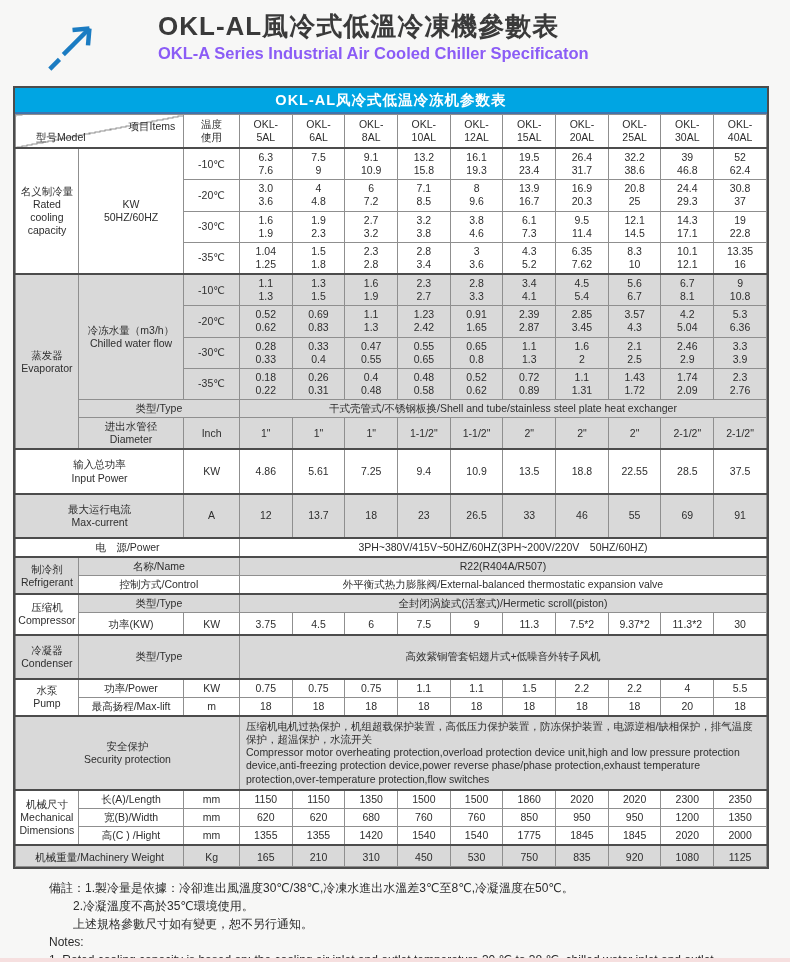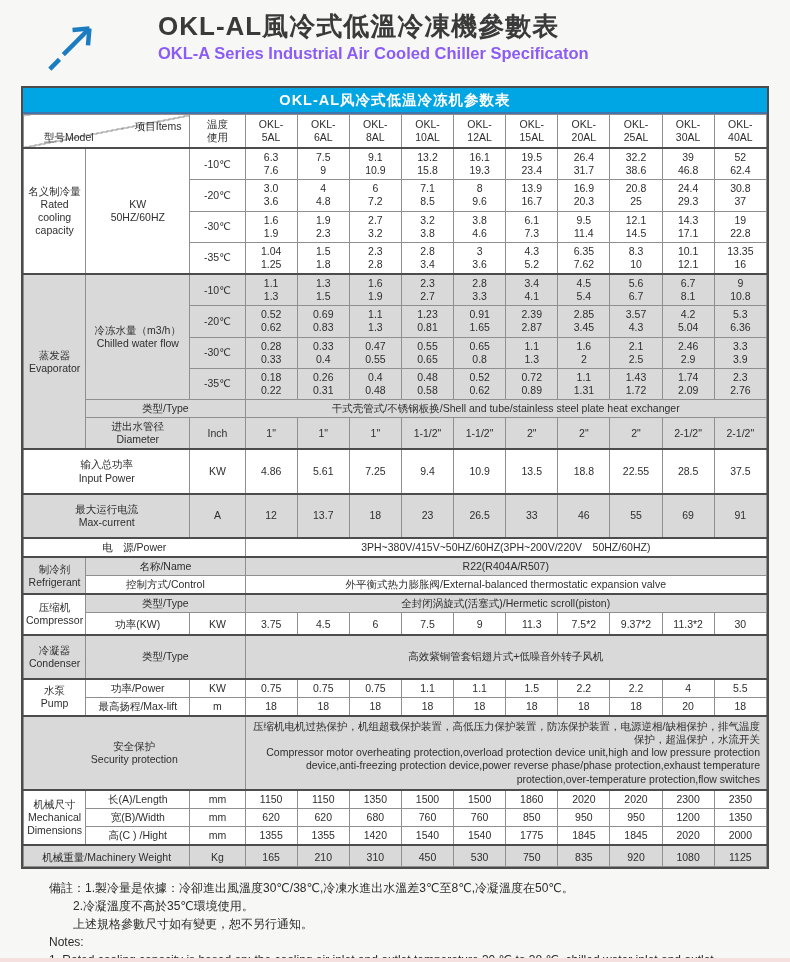--- a/index.html
+++ b/index.html
@@ -9,34 +9,34 @@
     position:relative;
   }
   
   .page-header{display:flex;align-items:flex-start;padding:10px 0 0 44px;height:70px;gap:48px;}
   .logo{width:58px;height:58px;flex:0 0 auto;margin-top:4px;}
   .titles{margin-left:8px;}
   .title-zh{font-size:26px;font-weight:600;color:#3a3a3a;letter-spacing:1px;line-height:1.25;}
   .title-en{font-size:16.5px;font-weight:600;color:#8b5cf6;margin-top:1px;}
   
   .table-wrap{
-    margin:6px 21px 0 21px;border:2px solid #4c4c4c;background:#c4b5fd;
+    margin:6px 21px 0 13px;border:2px solid #4c4c4c;background:#c4b5fd;
   }
   .table-title{
     background:#00a5e3;color:#fff;text-align:center;font-size:14.5px;font-weight:bold;
     padding:3px 0 2px 0;letter-spacing:1px;border-bottom:2px solid #3f74ae;
   }
   table{border-collapse:collapse;table-layout:fixed;width:100%;}
   td{
     border:1px solid #8f8f8f;text-align:center;vertical-align:middle;
     font-size:10.5px;line-height:1.25;padding:2px 1px;background:#fff;
     word-wrap:break-word;
   }
   td.g{background:#d9d9d9;}
-  td.left{text-align:right;padding:3px 6px;}
+  td.left{text-align:left;padding:3px 6px;}
   tr.thick td{border-top:2px solid #4c4c4c;}
   tr.tall td{padding-top:8px;padding-bottom:8px;}
   tr.mid td{padding-top:5px;padding-bottom:2px;}
   td.diag{position:relative;padding:0;height:32px;
     background:linear-gradient(to bottom right,#fff calc(50% - 0.6px),#8f8f8f calc(50% - 0.6px),#8f8f8f calc(50% + 0.6px),#fff calc(50% + 0.6px));}
   td.diag .diag-model{position:absolute;left:20px;bottom:3px;font-size:10.5px;}
   td.diag .diag-items{position:absolute;right:8px;top:5px;font-size:10.5px;}
   
   .notes{margin:10px 21px 0 24px;font-size:12px;line-height:1.5;color:#2b2b2b;}
   .notes div{white-space:pre-wrap;margin-left:25px;}
@@ -374,21 +374,21 @@
           <td class="g">
             <div>0.69</div>
             <div>0.83</div>
           </td>
           <td class="g">
             <div>1.1</div>
             <div>1.3</div>
           </td>
           <td class="g">
             <div>1.23</div>
-            <div>0.81</div>
+            <div>2.42</div>
           </td>
           <td class="g">
             <div>0.91</div>
             <div>1.65</div>
           </td>
           <td class="g">
             <div>2.39</div>
             <div>2.87</div>
           </td>
           <td class="g">

